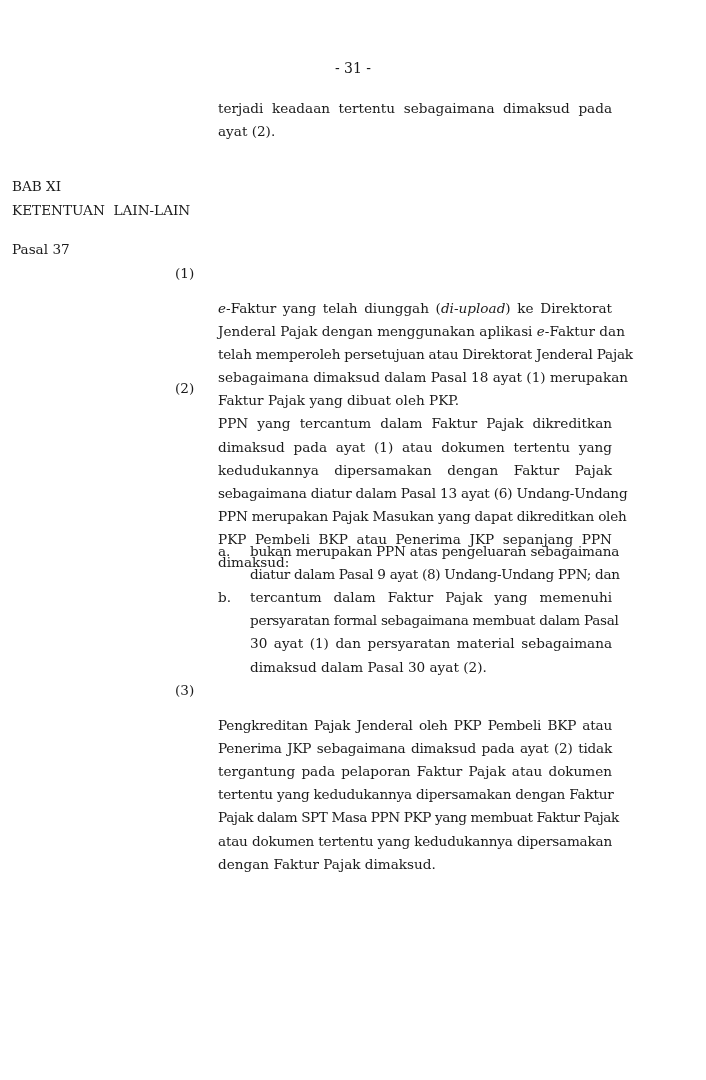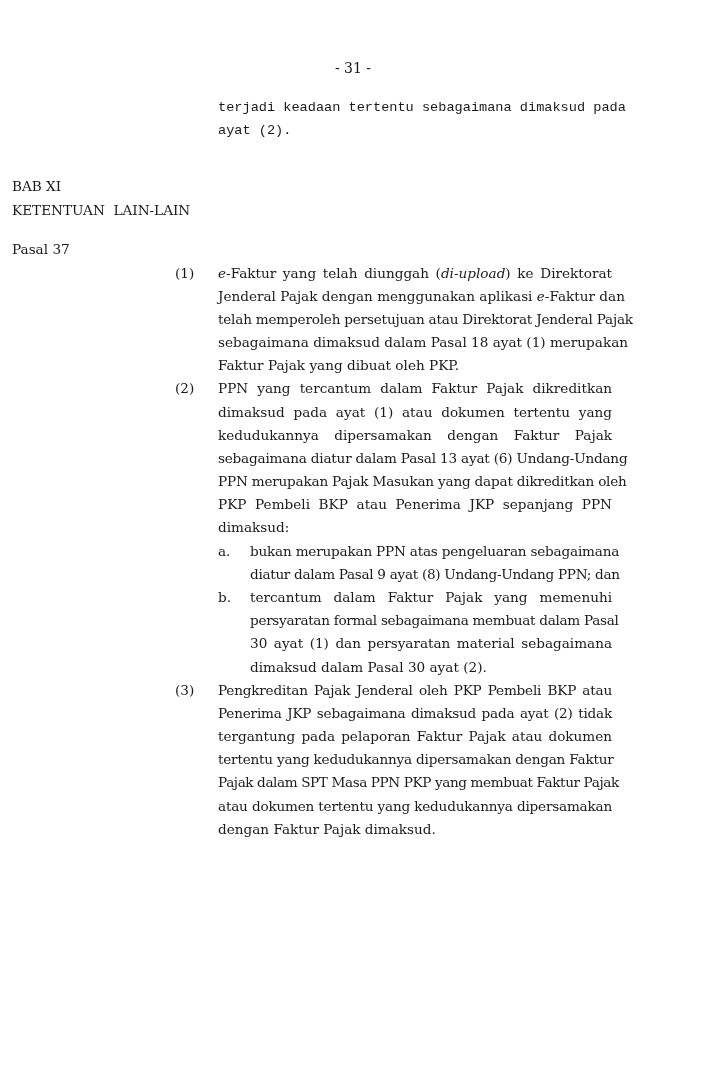--- a/index.html
+++ b/index.html
@@ -10,24 +10,24 @@
     color: #1a1a1a;
   }
   .page-number {
     position: absolute; top: 58px; left: 0; width: 706px; text-align: center;
     font-size: 14px; line-height: 20px;
   }
   .line {
     position: absolute; font-size: 13.6px; line-height: 20px; white-space: nowrap;
   }
   .just { text-align: justify; text-align-last: justify; }
-  .cont { left: 218px; width: 394px; font-family: Liberation Mono, monospace; }
+  .cont { left: 218px; width: 394px; }
   .center { left: 12px; width: 706px; text-align: left; }
   .num { position: absolute; left: 175px; font-size: 13.6px; line-height: 20px; }
-  .body1 { left: 218px; width: 394px; }
+  .body1 { left: 218px; width: 394px; margin-top: 35px; }
   .sub-label { position: absolute; left: 218px; font-size: 13.6px; line-height: 20px; }
   .sub-body { left: 250px; width: 362px; }
   em { font-style: italic; }
 </style>
 </head>
 <body>
 
 <div class="page-number">- 31 -</div>
 
 <div class="line just cont" style="top:98px">terjadi keadaan tertentu sebagaimana dimaksud pada</div>

